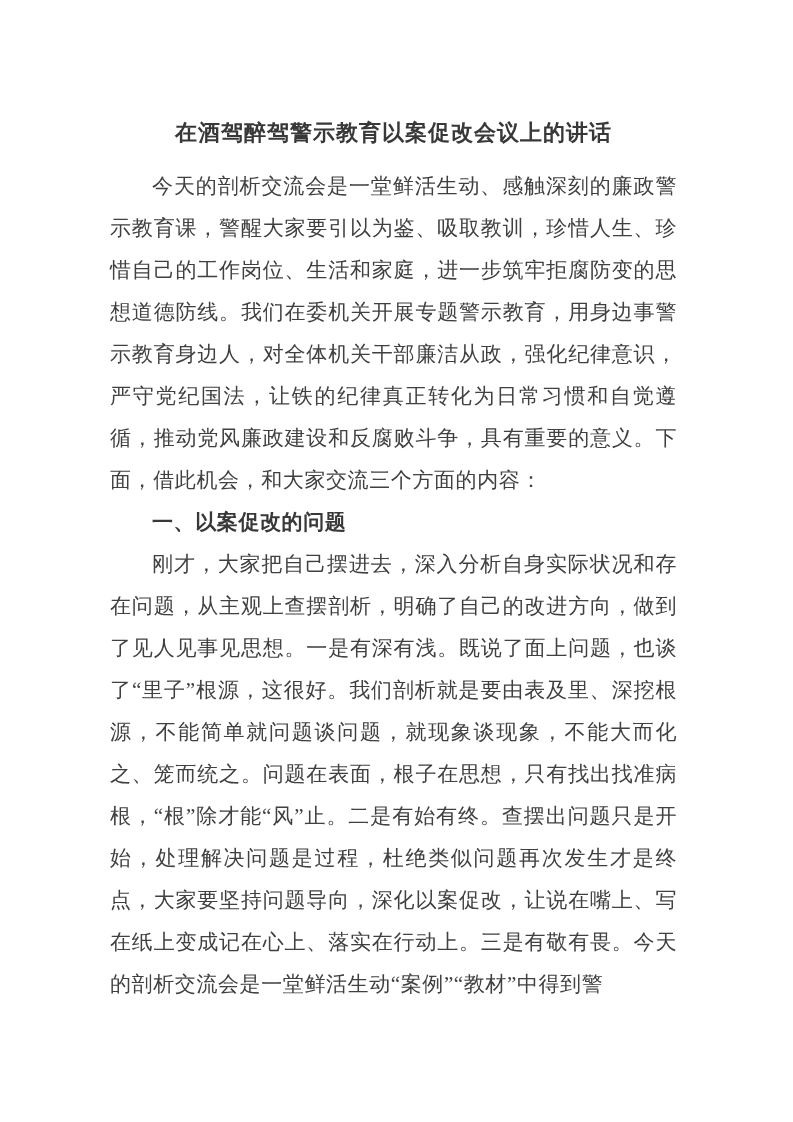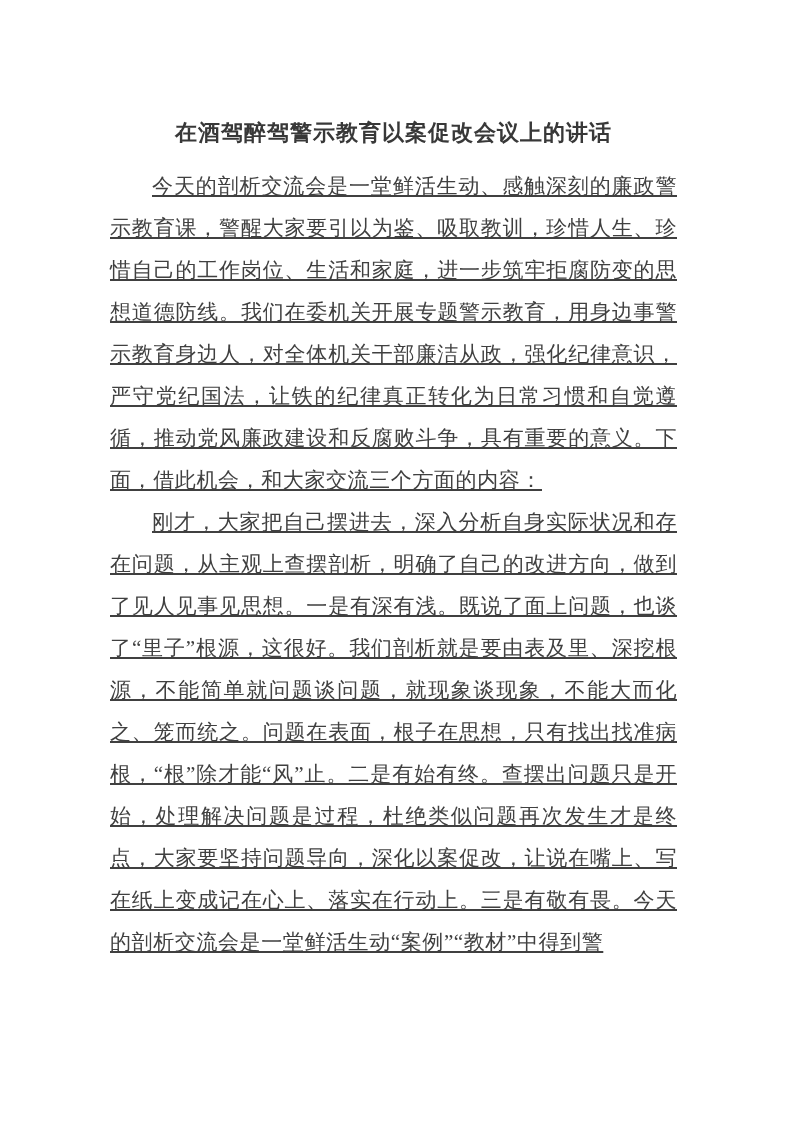--- a/index.html
+++ b/index.html
@@ -33,34 +33,34 @@
   }
   .para {
     margin: 0;
     font-size: 21px;
     line-height: 42px;
     letter-spacing: 0.6px;
     text-align: justify;
     text-justify: inter-ideograph;
     text-indent: 2em;
     color: #404040;
-    text-decoration: underline;
   }
   .heading {
     margin: 0;
     font-size: 21px;
     font-weight: bold;
     line-height: 42px;
     letter-spacing: 0.6px;
     text-indent: 2em;
     color: #383838;
   }
 </style>
 </head>
 <body>
 
 <div class="page">
   <h1 class="doc-title">在酒驾醉驾警示教育以案促改会议上的讲话</h1>
   <div>
       <p class="para">今天的剖析交流会是一堂鲜活生动、感触深刻的廉政警示教育课，警醒大家要引以为鉴、吸取教训，珍惜人生、珍惜自己的工作岗位、生活和家庭，进一步筑牢拒腐防变的思想道德防线。我们在委机关开展专题警示教育，用身边事警示教育身边人，对全体机关干部廉洁从政，强化纪律意识，严守党纪国法，让铁的纪律真正转化为日常习惯和自觉遵循，推动党风廉政建设和反腐败斗争，具有重要的意义。下面，借此机会，和大家交流三个方面的内容：</p>
+      <p class="heading">一、以案促改的问题</p>
       <p class="para">刚才，大家把自己摆进去，深入分析自身实际状况和存在问题，从主观上查摆剖析，明确了自己的改进方向，做到了见人见事见思想。一是有深有浅。既说了面上问题，也谈了“里子”根源，这很好。我们剖析就是要由表及里、深挖根源，不能简单就问题谈问题，就现象谈现象，不能大而化之、笼而统之。问题在表面，根子在思想，只有找出找准病根，“根”除才能“风”止。二是有始有终。查摆出问题只是开始，处理解决问题是过程，杜绝类似问题再次发生才是终点，大家要坚持问题导向，深化以案促改，让说在嘴上、写在纸上变成记在心上、落实在行动上。三是有敬有畏。今天的剖析交流会是一堂鲜活生动“案例”“教材”中得到警</p>
     </div>
 </div>
 
 </body></html>

